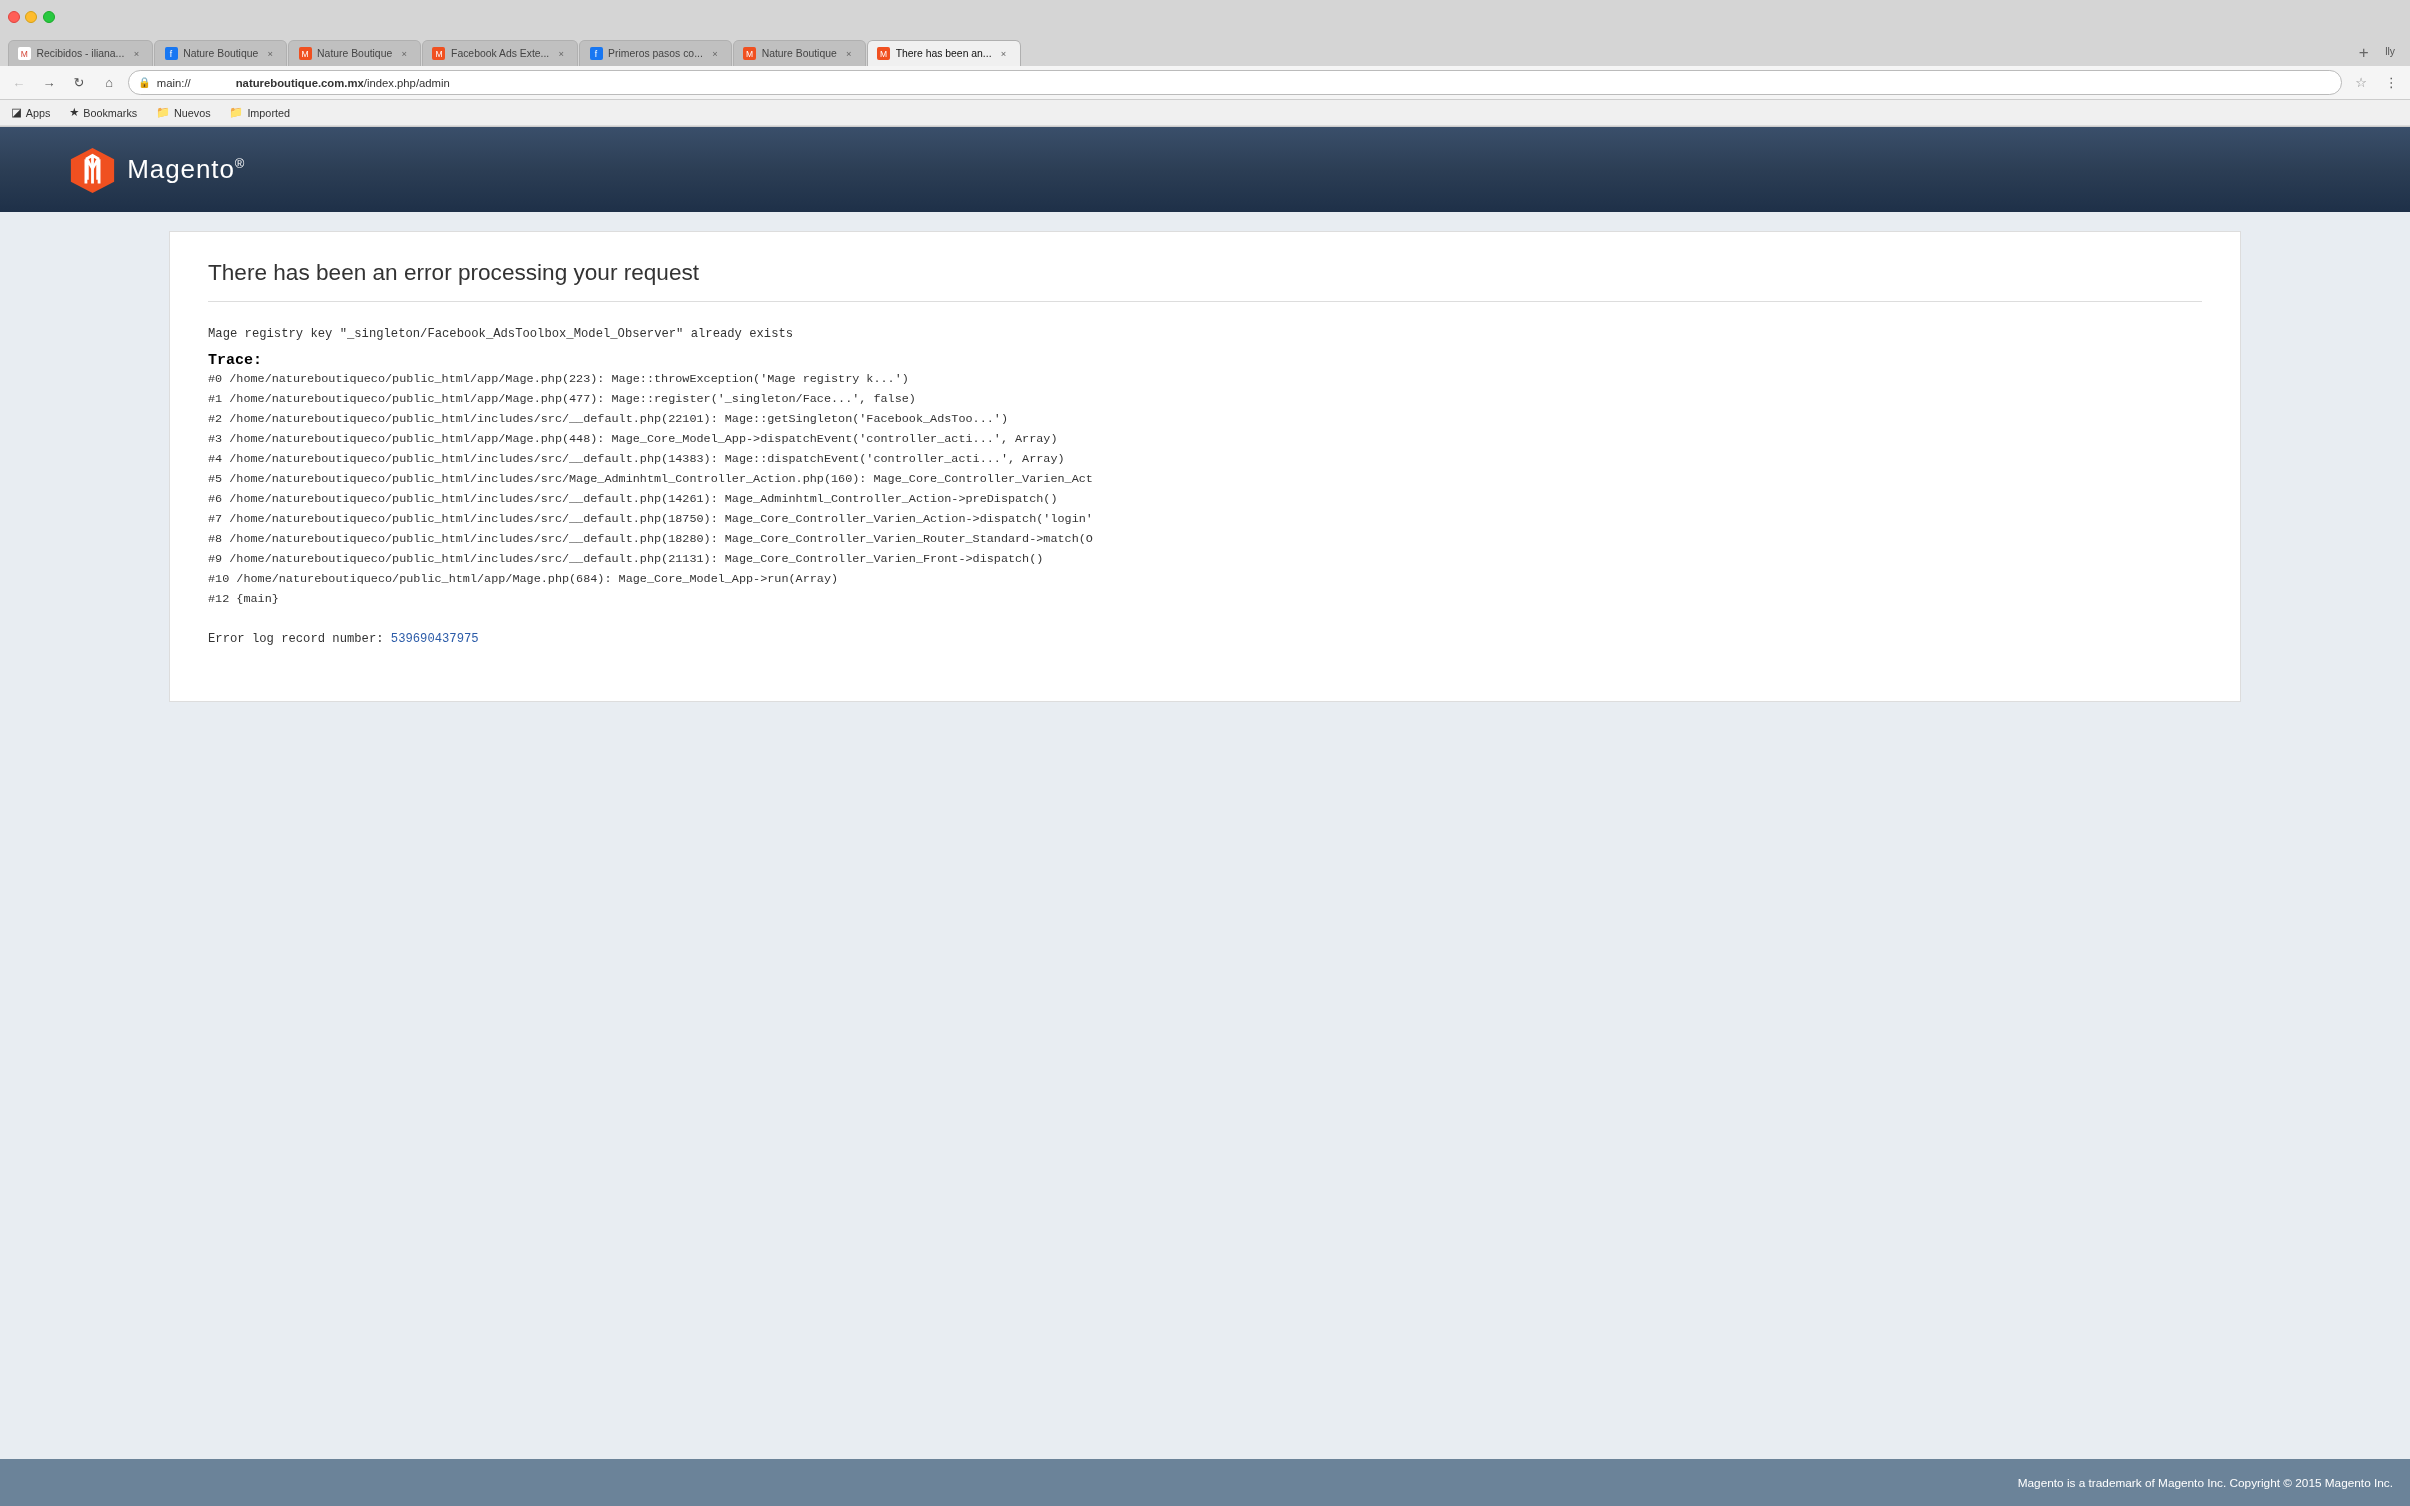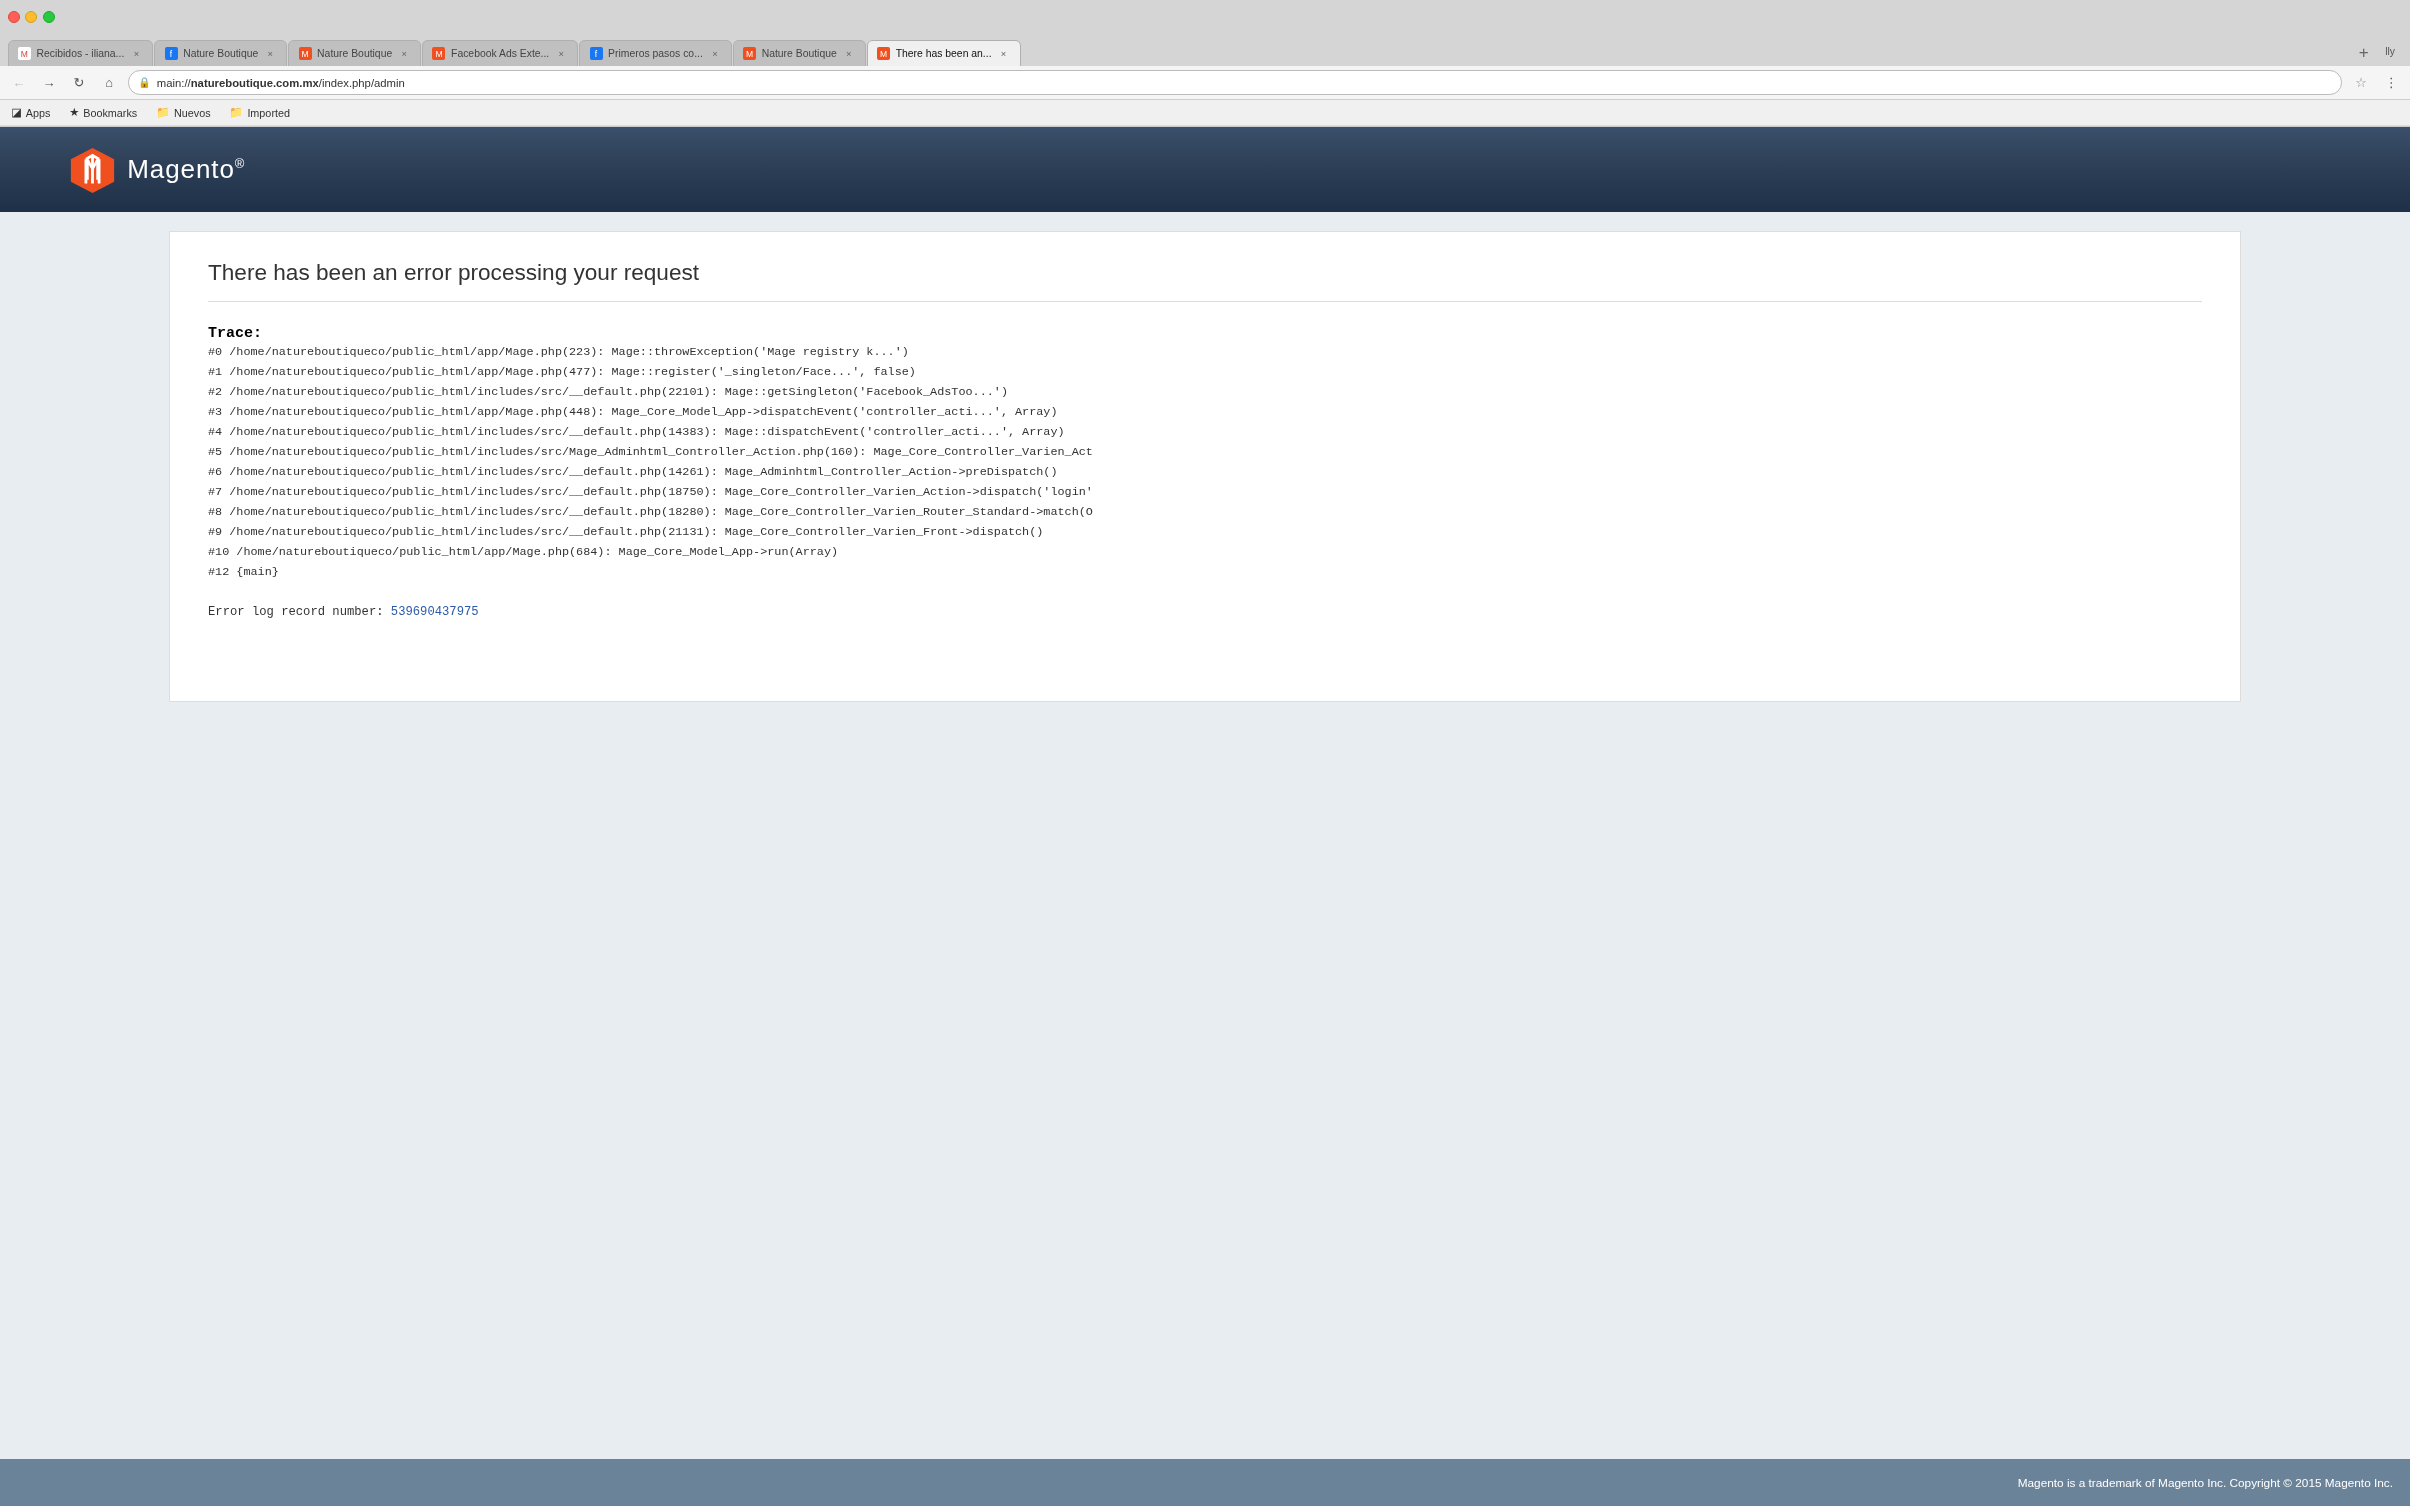--- a/index.html
+++ b/index.html
@@ -352,21 +352,21 @@
   </div>
 
   <div class="address-bar">
     <div class="nav-btn disabled">←</div>
     <div class="nav-btn">→</div>
     <div class="nav-btn">↻</div>
     <div class="nav-btn">⌂</div>
     <div class="url-bar">
       <span class="lock-icon">🔒</span>
       <span class="url-text">
-        <span>main://</span><span style="font-weight:bold;">natureboutique.com.mx</span><span>/index.php/admin</span>
+        <span>main://</span><span style="font-weight:bold;padding-left:45px;">natureboutique.com.mx</span><span>/index.php/admin</span>
       </span>
     </div>
     <div class="star-btn">☆</div>
     <div class="menu-btn">⋮</div>
   </div>
 
   <div class="bookmarks-bar">
     <div class="bookmark-item">
       <span class="bookmark-icon">◪</span>
       <span>Apps</span>
@@ -400,20 +400,21 @@
       <span class="magento-name">
         <span>Magento</span><span class="magento-reg">®</span>
       </span>
     </div>
   </div>
 
   <div class="main-content">
 
     <h1 class="error-title">There has been an error processing your request</h1>
 
+    <div class="error-message">Mage registry key "_singleton/Facebook_AdsToolbox_Model_Observer" already exists</div>
 
     <div class="trace-section">
       <div class="trace-label">Trace:</div>
       <div id="trace-lines-container">
           <div class="trace-line">#0  /home/natureboutiqueco/public_html/app/Mage.php(223): Mage::throwException('Mage registry k...')</div>
           <div class="trace-line">#1  /home/natureboutiqueco/public_html/app/Mage.php(477): Mage::register('_singleton/Face...', false)</div>
           <div class="trace-line">#2  /home/natureboutiqueco/public_html/includes/src/__default.php(22101): Mage::getSingleton('Facebook_AdsToo...')</div>
           <div class="trace-line">#3  /home/natureboutiqueco/public_html/app/Mage.php(448): Mage_Core_Model_App-&gt;dispatchEvent('controller_acti...', Array)</div>
           <div class="trace-line">#4  /home/natureboutiqueco/public_html/includes/src/__default.php(14383): Mage::dispatchEvent('controller_acti...', Array)</div>
           <div class="trace-line">#5  /home/natureboutiqueco/public_html/includes/src/Mage_Adminhtml_Controller_Action.php(160): Mage_Core_Controller_Varien_Act</div>

